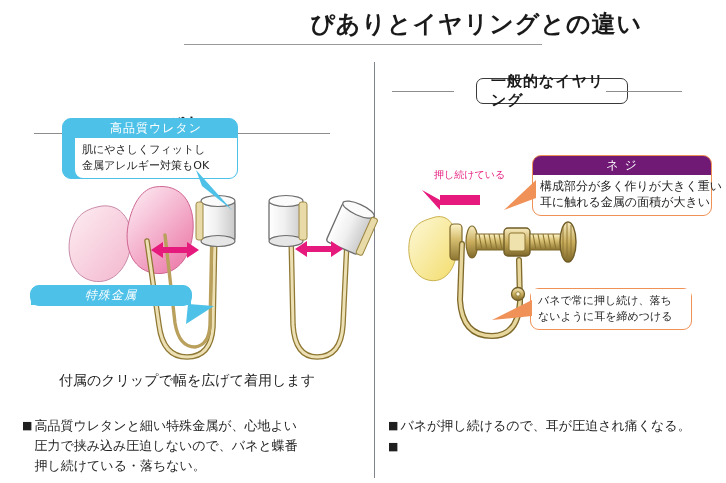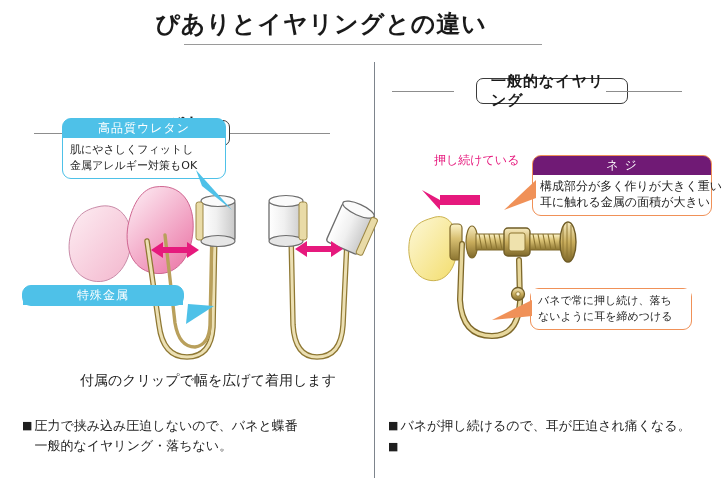--- a/index.html
+++ b/index.html
@@ -9,21 +9,21 @@
     font-family:"DejaVu Sans","Liberation Sans",sans-serif;
     position:relative;
     overflow:hidden;
     color:#231f20;
   }
   .stage{position:absolute;left:0;top:0;width:726px;height:483px;}
 
   
   #title-text{
     position:absolute;left:0;top:8px;width:642px;
-    text-align:center;
+    text-align:right;
     font-size:24px;font-weight:bold;letter-spacing:1px;
     color:#1a1a1a;
   }
   #title-rule{
     position:absolute;left:184px;top:44px;width:358px;height:1px;
     background:#9a9a9a;
   }
 
   
   #center-divider{
@@ -58,32 +58,32 @@
   }
   .callout.blue{border:1.6px solid #4ec1e8;background:#4ec1e8;}
   .callout.blue .hd{background:#4ec1e8;}
   .callout.orange{border:1.6px solid #f09158;background:#f09158;}
   .callout.orange .hd{background:#701a75;}
   .callout .bd div{white-space:nowrap;}
 
   
   #clip-caption{
     position:absolute;left:0px;top:372px;width:374px;text-align:center;
-    font-size:14px;color:#1f1f1f;margin-left:21px;
+    font-size:14px;color:#1f1f1f;
   }
   .bullets{position:absolute;font-size:13px;line-height:20px;color:#1f1f1f;}
   #bullets-left{left:22px;top:416px;width:350px;}
   #bullets-right{left:388px;top:416px;width:334px;}
   .bullets .li{display:flex;align-items:flex-start;margin-bottom:1px;}
   .bullets .mk{margin-right:2px;font-size:11px;line-height:20px;}
   .bullets .tx div{white-space:nowrap;}
 
   #press-label{
-    position:absolute;left:434px;top:152px;
-    font-size:12px;color:#e6197d;white-space:nowrap;
+    position:absolute;left:434px;top:168px;
+    font-size:10px;color:#e6197d;white-space:nowrap;
   }
 </style>
 </head>
 <body>
 
 <div class="stage">
 
   <div id="title-text">ぴありとイヤリングとの違い</div>
   <div id="title-rule"></div>
 
@@ -228,32 +228,32 @@
       <circle cx="118" cy="104" r="2.2" fill="#fdf6d8" stroke="#8c7531" stroke-width="0.9"></circle>
     </g>
 
     <g fill="#e6197d">
       <path d="M22 0 L40 10 L40 5 L80 5 L80 15 L40 15 L40 20 Z"></path>
     </g>
   </svg>
 
   <div id="press-label">押し続けている</div>
 
-  <div class="callout blue" style="left:62px;top:118px;width:162px;">
+  <div class="callout blue" style="left:62px;top:118px;width:162px;padding-left:12px;">
     <div class="hd">高品質ウレタン</div>
     <div class="bd">
       <div>肌にやさしくフィットし</div>
       <div>金属アレルギー対策もOK</div>
     </div>
   </div>
   <svg width="60" height="50" style="position:absolute;left:196px;top:170px;">
     <path d="M0 0 L36 40 L6 16 Z" fill="#4ec1e8"></path>
   </svg>
 
-  <div class="callout blue" style="left:22px;top:285px;width:160px;">
+  <div class="callout blue" style="left:30px;top:285px;width:160px;font-style:italic;">
     <div class="hd">特殊金属</div>
   </div>
   <svg width="40" height="40" style="position:absolute;left:186px;top:296px;">
     <path d="M0 28 L28 10 L2 8 Z" fill="#4ec1e8"></path>
   </svg>
 
   <div class="callout orange" style="left:532px;top:155px;width:178px;">
     <div class="hd">ネ ジ</div>
     <div class="bd" style="font-size:12px;">
       <div>構成部分が多く作りが大きく重い</div>
@@ -273,22 +273,23 @@
   <svg width="54" height="36" style="position:absolute;left:486px;top:294px;">
     <path d="M46 6 L6 26 L46 22 Z" fill="#f09158"></path>
   </svg>
 
   <div id="clip-caption">付属のクリップで幅を広げて着用します</div>
 
   <div class="bullets" id="bullets-left">
     <div class="li">
       <span class="mk">■</span>
       <span class="tx">
+        <div>高品質ウレタンと細い特殊金属が、心地よい</div>
         <div>圧力で挟み込み圧迫しないので、バネと蝶番</div>
-        <div>一般的なイヤリング・落ちない。</div>
+        <div>押し続けている・落ちない。</div>
       </span>
     </div>
   </div>
 
   <div class="bullets" id="bullets-right">
     <div class="li">
       <span class="mk">■</span>
       <span class="tx">
         <div>バネが押し続けるので、耳が圧迫され痛くなる。</div>
       </span>

